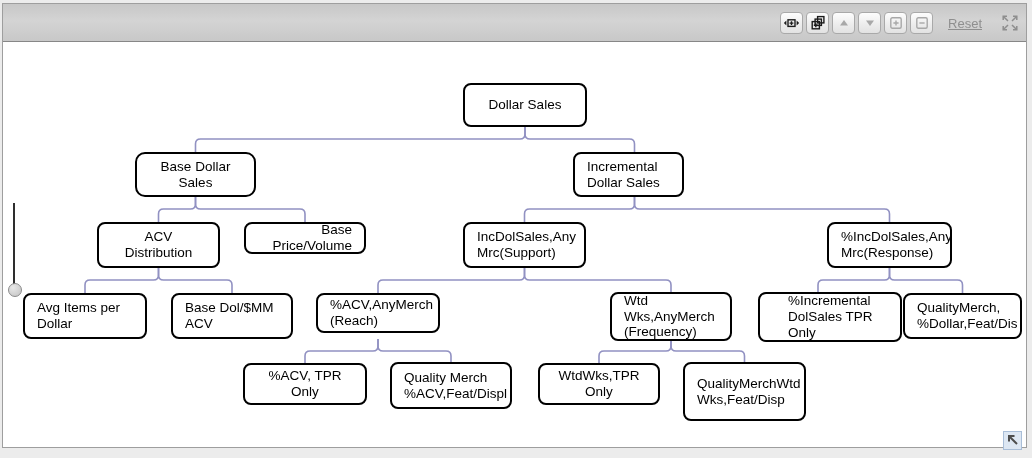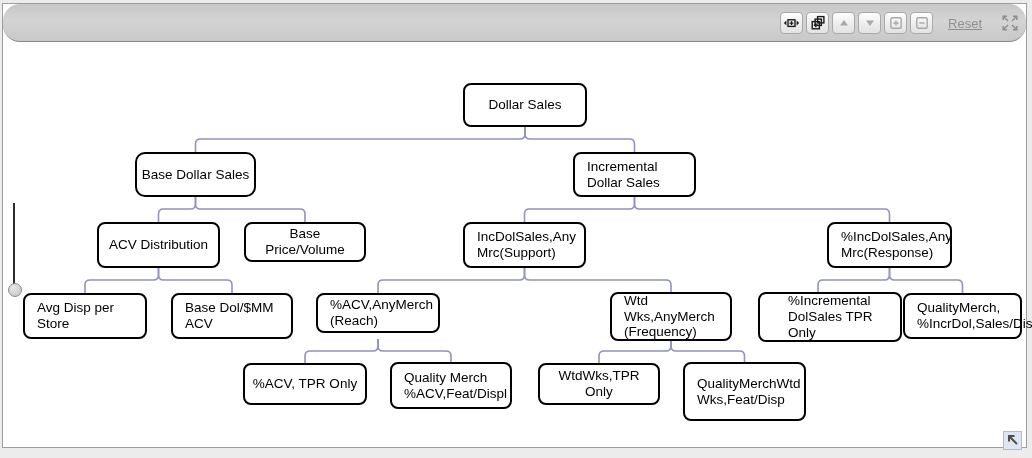--- a/index.html
+++ b/index.html
@@ -8,21 +8,20 @@
     background:#ececec;font-family:"Liberation Sans",sans-serif;
   }
   .panel{
     position:absolute;left:2px;top:3px;width:1025px;height:445px;
     background:#ffffff;border:1px solid #9e9e9e;box-sizing:border-box;
   }
   .header{
     position:absolute;left:0;top:0;right:0;height:37px;
     background:linear-gradient(#c7c7c7,#d4d4d4 45%,#c8c8c8);
     border-bottom:1px solid #878787;
-    border-radius:17px;
   }
   .toolbar{
     position:absolute;top:8px;right:5px;display:flex;align-items:center;gap:3px;
   }
   .tb-btn{
     width:23px;height:22px;border:1px solid #a9a9a9;border-radius:4px;
     background:linear-gradient(#fdfdfd,#ececec 60%,#e2e2e2);
     display:flex;align-items:center;justify-content:center;
     padding:0;cursor:pointer;box-sizing:border-box;
   }
@@ -37,21 +36,21 @@
   }
   .fs-icon{width:18px;height:18px;margin-right:2px;}
   .canvas{position:absolute;left:0;top:0;width:1032px;height:458px;pointer-events:none;}
   .edge-layer{position:absolute;left:0;top:0;}
   .node{
     position:absolute;background:#fff;border:2px solid #000;border-radius:8px;
     box-sizing:border-box;display:flex;align-items:center;
     font-size:13.5px;line-height:1.18;color:#000;
     padding:2px 3px 2px 12px;text-align:left;pointer-events:auto;cursor:default;
   }
-  .node.center{justify-content:center;text-align:center;padding:2px 4px;}
+  .node.center{justify-content:center;text-align:center;padding:2px 12px;}
   .slider-track{position:absolute;left:13px;top:203px;width:2px;height:86px;background:#2e2e2e;}
   .slider-handle{
     position:absolute;left:8px;top:283px;width:12px;height:12px;border-radius:50%;
     background:radial-gradient(circle at 35% 30%,#e8e8e8,#c2c2c2);
     border:1px solid #8a8a8a;cursor:pointer;
   }
   .corner-btn{
     position:absolute;left:1003px;top:431px;width:19px;height:19px;box-sizing:border-box;
     background:#dde7f3;border:1px solid #a9bed8;display:flex;align-items:center;
     justify-content:center;cursor:pointer;padding:0;
@@ -149,52 +148,52 @@
       <path d="M 671 341 L 671 346 Q 671 351 666 351 L 604 351 Q 599 351 599 356 L 599 363" fill="none" stroke="#9191c2" stroke-width="1.6"></path>
       <path d="M 671 341 L 671 346 Q 671 351 676 351 L 739.5 351 Q 744.5 351 744.5 356 L 744.5 362" fill="none" stroke="#9191c2" stroke-width="1.6"></path>
     </svg>
   <div id="nodes">
       <div class="node center" style="left: 463px; top: 83px; width: 124px; height: 44px;">
         <span>Dollar Sales</span>
       </div>
       <div class="node center" style="left: 135px; top: 152px; width: 121px; height: 45px; border-radius: 10px;">
         <span>Base Dollar Sales</span>
       </div>
-      <div class="node" style="left: 573px; top: 152px; width: 123px; height: 45px;">
+      <div class="node" style="left: 573px; top: 152px; width: 111px; height: 45px;">
         <span>Incremental Dollar Sales</span>
       </div>
       <div class="node center" style="left: 97px; top: 222px; width: 123px; height: 46px;">
         <span>ACV Distribution</span>
       </div>
-      <div class="node center" style="left: 244px; top: 222px; width: 122px; height: 40px;">
+      <div class="node center" style="left: 244px; top: 222px; width: 122px; height: 32px; text-align: right;">
         <span>Base Price/Volume</span>
       </div>
       <div class="node" style="left: 463px; top: 222px; width: 123px; height: 46px;">
         <span>IncDolSales,Any Mrc(Support)</span>
       </div>
       <div class="node" style="left: 827px; top: 222px; width: 125px; height: 46px;">
         <span>%IncDolSales,Any Mrc(Response)</span>
       </div>
       <div class="node" style="left: 23px; top: 293px; width: 124px; height: 46px;">
-        <span>Avg Disp per Store</span>
+        <span>Avg Items per Dollar</span>
       </div>
       <div class="node" style="left: 171px; top: 293px; width: 122px; height: 46px;">
         <span>Base Dol/$MM ACV</span>
       </div>
       <div class="node" style="left: 316px; top: 293px; width: 124px; height: 40px;">
         <span>%ACV,AnyMerch (Reach)</span>
       </div>
       <div class="node" style="left: 610px; top: 292px; width: 122px; height: 49px; justify-content: center;">
         <span>Wtd Wks,AnyMerch (Frequency)</span>
       </div>
       <div class="node" style="left: 758px; top: 292px; width: 144px; height: 50px; padding-left: 28px;">
         <span>%Incremental DolSales TPR Only</span>
       </div>
       <div class="node" style="left: 903px; top: 293px; width: 119px; height: 46px;">
-        <span>QualityMerch, %IncrDol,Sales/Dis</span>
+        <span>QualityMerch, %Dollar,Feat/Dis</span>
       </div>
       <div class="node center" style="left: 243px; top: 363px; width: 124px; height: 42px;">
         <span>%ACV, TPR Only</span>
       </div>
       <div class="node" style="left: 390px; top: 362px; width: 122px; height: 47px;">
         <span>Quality Merch %ACV,Feat/Displ</span>
       </div>
       <div class="node center" style="left: 538px; top: 363px; width: 122px; height: 42px;">
         <span>WtdWks,TPR Only</span>
       </div>

